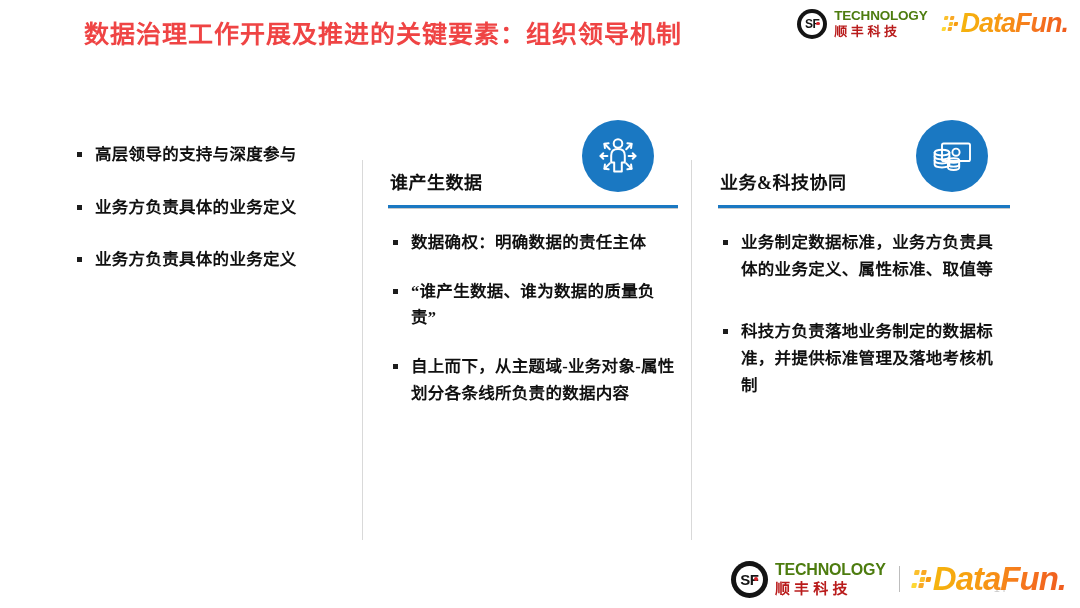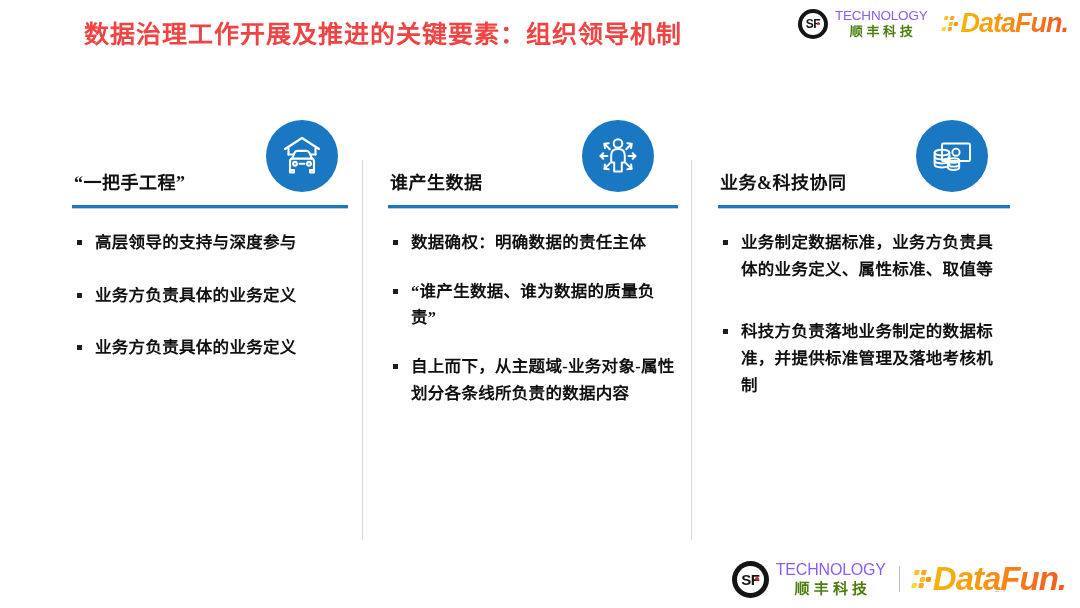--- a/index.html
+++ b/index.html
@@ -76,29 +76,28 @@
     border-radius: 50%;
     background: #d8232a;
   }
   .sf-words {
     display: flex;
     flex-direction: column;
     line-height: 1;
   }
   .sf-en {
     font-family: "Liberation Sans", sans-serif;
-    font-weight: 400;
-    color: #8b5cf6;
+    font-weight: 700;
+    color: #4d7c0f;
     letter-spacing: -0.2px;
   }
   .sf-cn {
     font-family: "Liberation Sans", sans-serif;
     font-weight: 700;
-    color: #4d7c0f;
-    text-align: center;
+    color: #b91c1c;
   }
 
   
   .datafun-logo {
     display: flex;
     align-items: center;
     gap: 2px;
   }
   .df-dots {
     display: grid;
@@ -284,47 +283,20 @@
 
   </div>
 </div>
 
 <div class="columns">
 
   <div class="divider divider-1"></div>
   <div class="divider divider-2"></div>
 
   <div class="col col-1">
-    <div class="col-head">
-      <div class="col-icon">
-        <svg width="46" height="44" viewBox="0 0 46 44" fill="none" stroke="#ffffff" stroke-width="2.1" stroke-linecap="round" stroke-linejoin="round">
-
-          <path d="M6 15 L23 4 L40 15"></path>
-          <path d="M9.5 14.5 L9.5 20.5"></path>
-          <path d="M36.5 14.5 L36.5 20.5"></path>
-          <path d="M9.5 20.5 L13.5 20.5"></path>
-          <path d="M32.5 20.5 L36.5 20.5"></path>
-
-          <path d="M11 36 L11 27.5 C11 26 11.9 24.8 13.2 24.3 L15.5 18.8 C16 17.6 17.1 16.9 18.4 16.9
-                   L27.6 16.9 C28.9 16.9 30 17.6 30.5 18.8 L32.8 24.3 C34.1 24.8 35 26 35 27.5
-                   L35 36"></path>
-          <path d="M12.6 24.6 L33.4 24.6"></path>
-
-          <circle cx="16" cy="29.8" r="1.9"></circle>
-          <circle cx="30" cy="29.8" r="1.9"></circle>
-
-          <path d="M20.6 29.8 L25.4 29.8"></path>
-
-          <path d="M11 36 L15 36 L15 38.4 L11 38.4 Z"></path>
-          <path d="M31 36 L35 36 L35 38.4 L31 38.4 Z"></path>
-        </svg>
-      </div>
-      <div class="col-title">“一把手工程”</div>
-      <div class="col-rule"></div>
-    </div>
     <ul class="bullets">
       <li>高层领导的支持与深度参与</li>
       <li>业务方负责具体的业务定义</li>
       <li>业务方负责具体的业务定义</li>
     </ul>
   </div>
 
   <div class="col col-2">
     <div class="col-head">
       <div class="col-icon">

